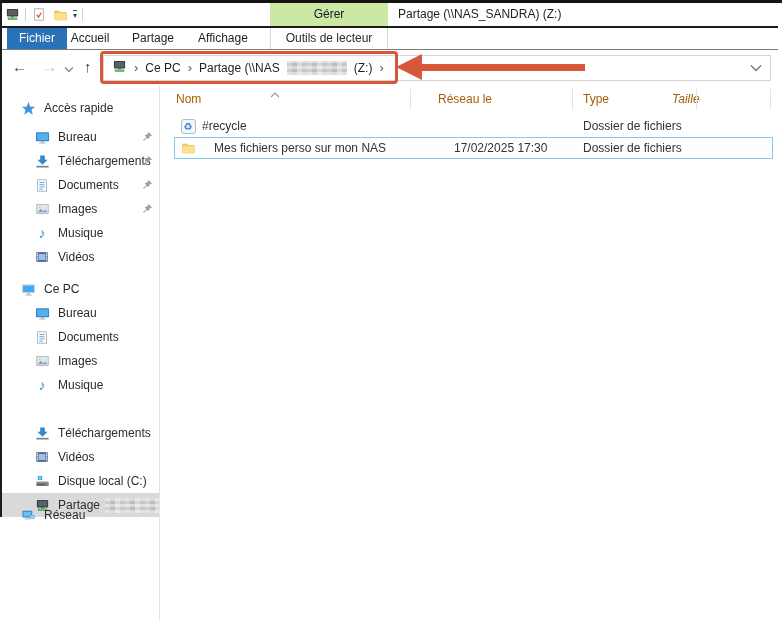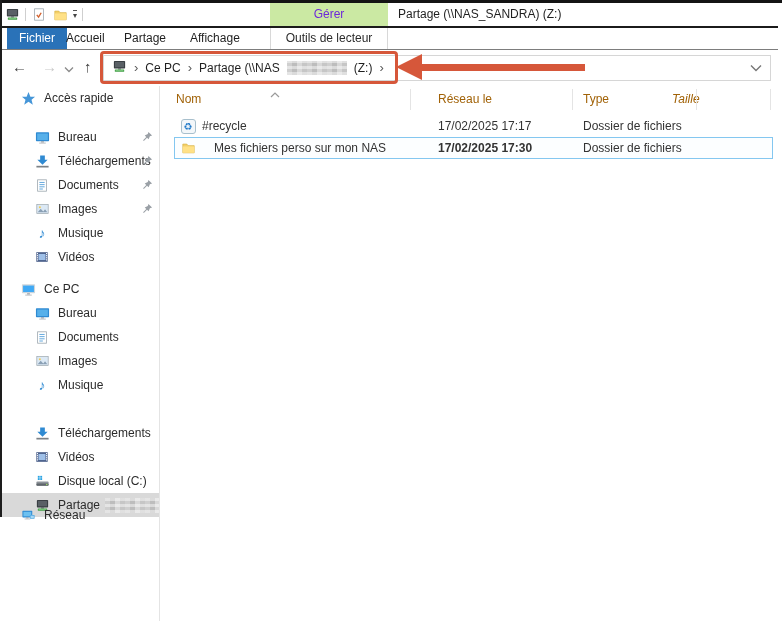--- a/index.html
+++ b/index.html
@@ -9,27 +9,27 @@
   .top-strip{position:absolute;top:0;left:0;width:782px;height:3px;background:#141414;}
   .left-strip{position:absolute;top:0;left:0;width:2px;height:517px;background:#1d1d1d;}
 
   
   .titlebar{position:absolute;top:3px;left:0;width:782px;height:23px;background:#fff;}
   .qat{position:absolute;left:4px;top:0;height:23px;display:flex;align-items:center;gap:5px;}
   .qat .qico{width:16px;height:16px;display:inline-flex;align-items:center;justify-content:center;}
   .qat-sep{width:1px;height:13px;background:#cfcfcf;}
   .qat-caret{font-size:8px;color:#444;border-top:1.5px solid #555;line-height:7px;padding-top:1px;}
   .manage{position:absolute;left:270px;top:0;width:118px;height:23px;background:#cbe9a3;
-          text-align:center;line-height:23px;color:#6d28d9;}
+          text-align:center;line-height:23px;color:#0f172a;}
   .wtitle{position:absolute;left:398px;top:0;height:32px;line-height:23px;color:#1f1f1f;white-space:nowrap;}
 
   
   .tabrow{position:absolute;top:26px;left:0;width:778px;height:24px;background:#fff;box-sizing:border-box;
           border-top:2px solid #1b1b1b;border-bottom:1px solid #7d7d7d;}
-  .tab{position:absolute;top:0;height:21px;line-height:21px;color:#1f1f1f;}
+  .tab{position:absolute;top:0;height:21px;line-height:21px;text-align:center;color:#1f1f1f;}
   .tab-file{position:absolute;left:7px;top:0;width:60px;height:21px;line-height:21px;text-align:center;
             background:#2a72b8;color:#fff;}
   .tab-tools{position:absolute;left:270px;top:0;width:118px;height:21px;line-height:21px;text-align:center;
              background:#fff;border-left:1px solid #d8d8d8;border-right:1px solid #d8d8d8;box-sizing:border-box;}
 
   
   .addr{position:absolute;top:50px;left:0;width:782px;height:36px;background:#fff;}
   .navico{position:absolute;top:0;height:36px;line-height:34px;font-size:15px;color:#404040;}
   .nav-fwd{color:#c9c9c9;}
   .nav-chev{top:14px;height:8px;line-height:8px;}
@@ -154,21 +154,21 @@
     </div>
 
     <div class="hlbox"></div>
     <div class="arr-head"></div>
     <div class="arr-tail"></div>
   </div>
 
   <div class="main">
 
     <div class="sidebar">
-      <div class="srow section" style="top:0;text-align:center;">
+      <div class="srow section" style="top:10px;text-align:center;">
         <span class="sic">
           <svg width="15" height="15" viewBox="0 0 16 16">
               <polygon points="8,1 10,6 15,6 11.2,9.4 12.6,14.6 8,11.4 3.4,14.6 4.8,9.4 1,6 6,6" fill="#4596d8"></polygon>
             </svg>
         </span>
         <span class="slb">Accès rapide</span>
       </div>
 
       <div class="srow child" style="top:39px;">
         <span class="sic">
@@ -390,33 +390,32 @@
       <span class="colsep" style="left:250px;"></span>
       <span class="colsep" style="left:412px;"></span>
       <span class="colsep" style="left:536px;"></span>
       <span class="colsep" style="left:610px;"></span>
 
       <div class="frow" style="top:30px;">
         <span class="fic">
             <span class="ric">♻</span>
           </span>
         <span class="fcell" style="left:42px;">#recycle</span>
-        <span class="fcell" style="left:278px;">17/02/2025 17:17</span>
         <span class="fcell" style="left:423px;">Dossier de fichiers</span>
       </div>
 
       <div class="sel-outline"></div>
       <div class="frow" style="top:52px;">
         <span class="fic">
           <svg width="15" height="14" viewBox="0 0 16 16">
               <path d="M1.5 3.5h4.6l1.4 1.8h7v8.2h-13z" fill="#f3cf68" stroke="#d9b44a" stroke-width="0.8"></path>
               <path d="M1.5 6.2h13v7.3h-13z" fill="#ffe187"></path>
             </svg>
         </span>
         <span class="fcell" style="left:54px;">Mes fichiers perso sur mon NAS</span>
-        <span class="fcell" style="left:278px;font-weight:bold;">17/02/2025 17:30</span>
+        <span class="fcell" style="left:294px;">17/02/2025 17:30</span>
         <span class="fcell" style="left:423px;">Dossier de fichiers</span>
       </div>
     </div>
   </div>
 
   <div class="left-strip"></div>
 </div>
 
 </body></html>

